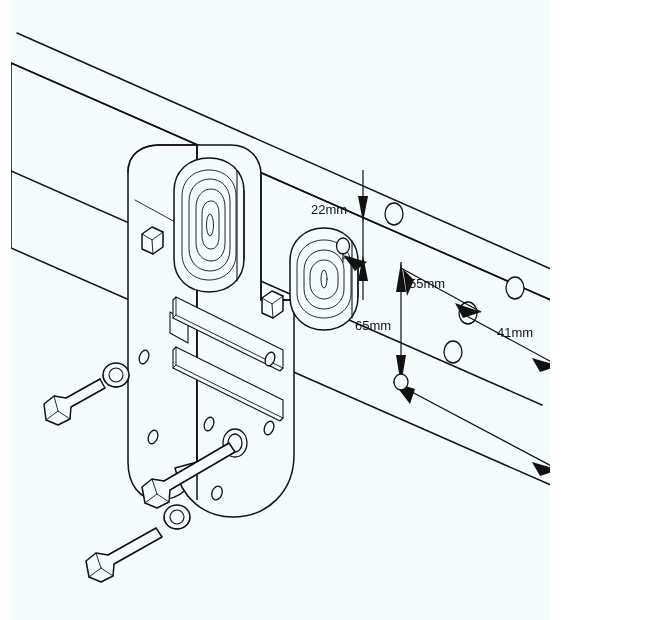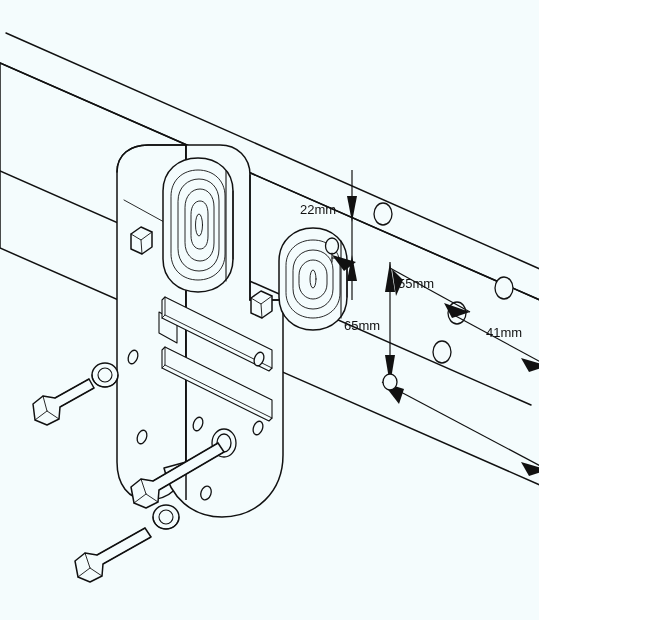--- a/index.html
+++ b/index.html
@@ -9,20 +9,21 @@
   }
   body {
     font-family: "Liberation Sans", sans-serif;
   }
   #drawing-root {
     position: relative;
     width: 539px;
     height: 620px;
     background: #f4fcfd;
     overflow: hidden;
+    margin-left: 11px;
   }
   #drawing-svg {
     position: absolute;
     left: 0;
     top: 0;
     width: 663px;
     height: 620px;
     display: block;
   }
   .ln {

